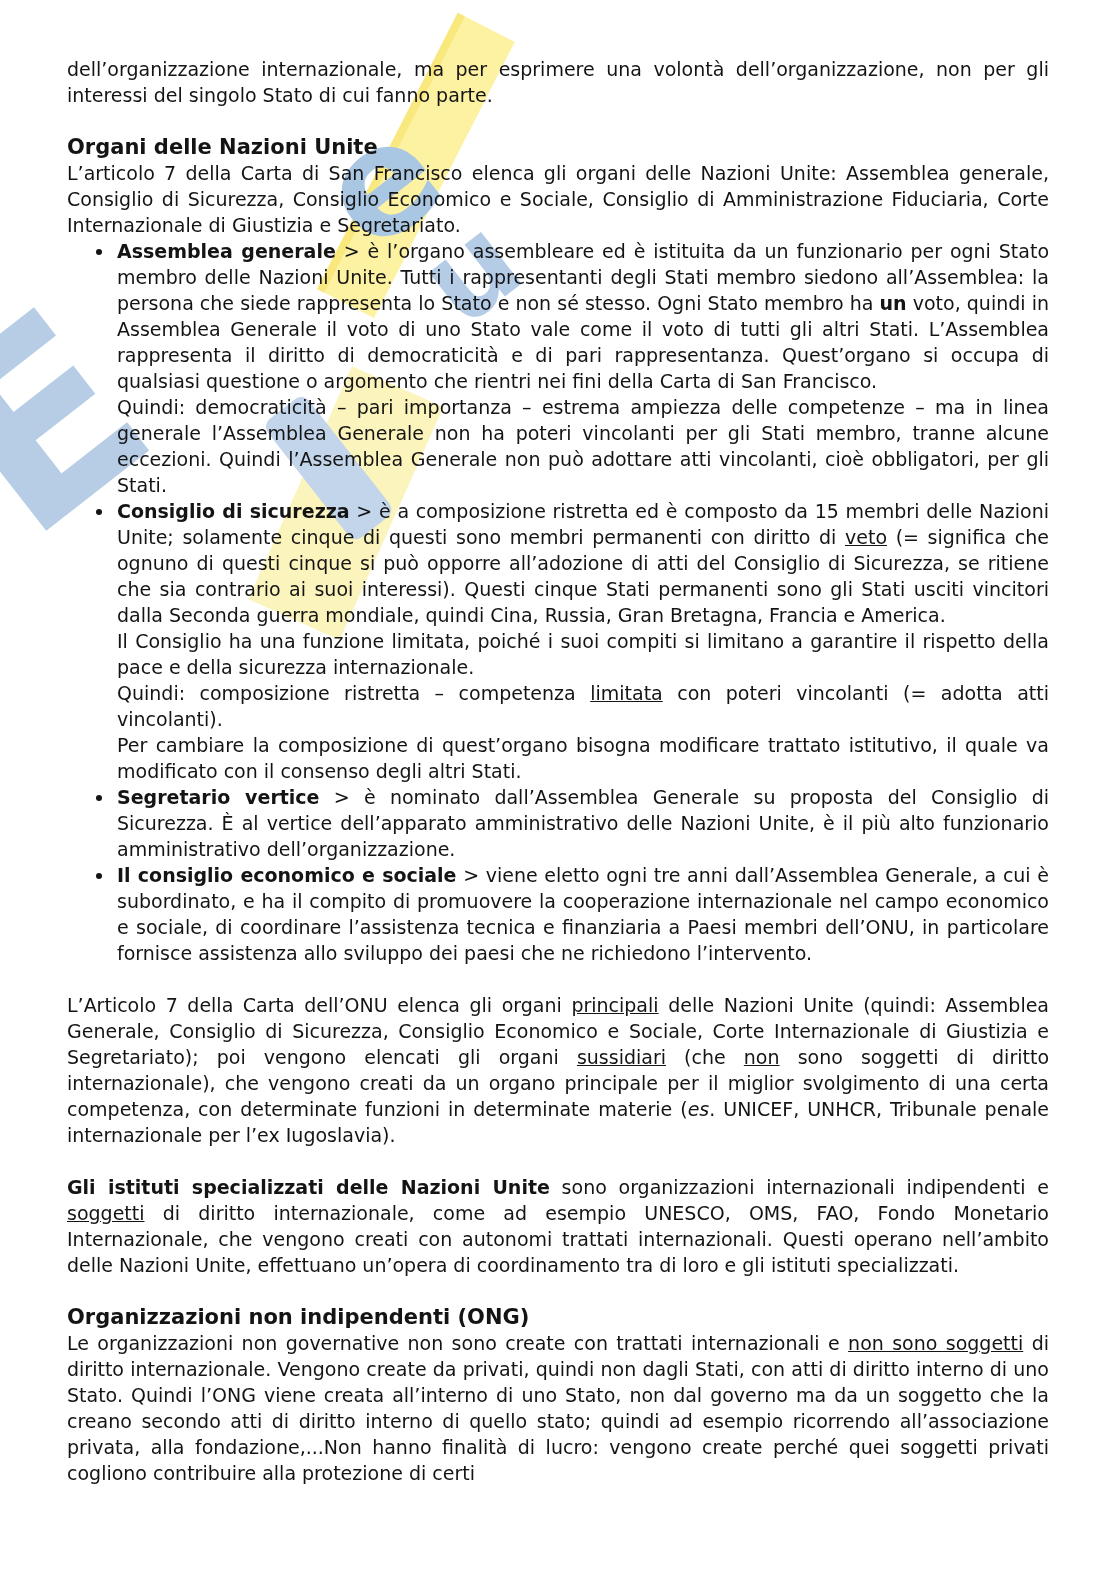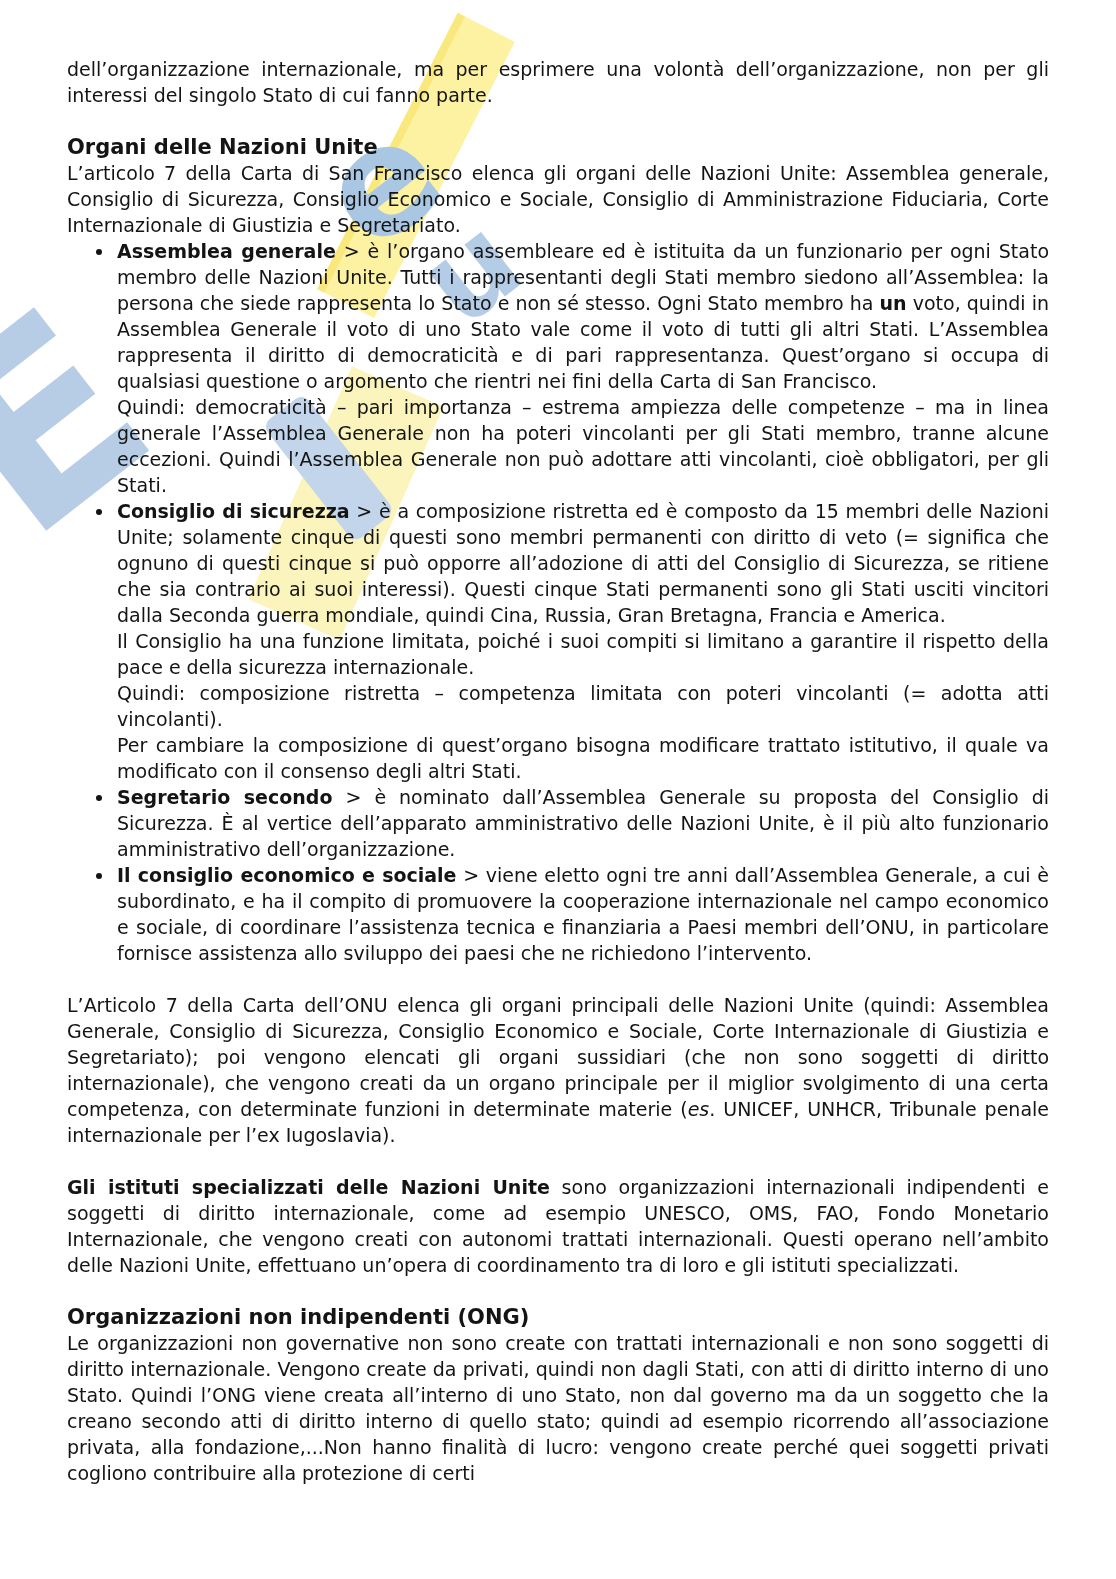--- a/index.html
+++ b/index.html
@@ -36,21 +36,21 @@
   ul.organ-list{
     margin:0;
     padding:0 0 0 48px;
     list-style:disc outside;
   }
   ul.organ-list li{
     text-align:justify;
     padding-left:2px;
   }
   .b{font-weight:bold;}
-  .u{}
+  .u{text-decoration:underline;}
   .i{font-style:italic;}
 </style>
 </head>
 <body>
 
 <div class="page">
 
   <svg class="watermark" width="640" height="740" viewBox="0 0 640 740" aria-hidden="true">
 
     <g transform="rotate(27 415 165)">
@@ -83,21 +83,21 @@
 
     <p><span>dell’organizzazione internazionale, ma per esprimere una volontà dell’organizzazione, non per gli interessi del singolo Stato di cui fanno parte.</span></p>
 
     <h2 class="gap-before">Organi delle Nazioni Unite</h2>
 
     <p><span>L’articolo 7 della Carta di San Francisco elenca gli organi delle Nazioni Unite: Assemblea generale, Consiglio di Sicurezza, Consiglio Economico e Sociale, Consiglio di Amministrazione Fiduciaria, Corte Internazionale di Giustizia e Segretariato.</span></p>
 
     <ul class="organ-list">
       <li><span class="b">Assemblea generale</span><span> &gt; è l’organo assembleare ed è istituita da un funzionario per ogni Stato membro delle Nazioni Unite. Tutti i rappresentanti degli Stati membro siedono all’Assemblea: la persona che siede rappresenta lo Stato e non sé stesso. Ogni Stato membro ha </span><span class="b">un</span><span> voto, quindi in Assemblea Generale il voto di uno Stato vale come il voto di tutti gli altri Stati. L’Assemblea rappresenta il diritto di democraticità e di pari rappresentanza. Quest’organo si occupa di qualsiasi questione o argomento che rientri nei fini della Carta di San Francisco.</span><br><span>Quindi: democraticità – pari importanza – estrema ampiezza delle competenze – ma in linea generale l’Assemblea Generale non ha poteri vincolanti per gli Stati membro, tranne alcune eccezioni. Quindi l’Assemblea Generale non può adottare atti vincolanti, cioè obbligatori, per gli Stati.</span></li>
       <li><span class="b">Consiglio di sicurezza</span><span> &gt; è a composizione ristretta ed è composto da 15 membri delle Nazioni Unite; solamente cinque di questi sono membri permanenti con diritto di </span><span class="u">veto</span><span> (= significa che ognuno di questi cinque si può opporre all’adozione di atti del Consiglio di Sicurezza, se ritiene che sia contrario ai suoi interessi). Questi cinque Stati permanenti sono gli Stati usciti vincitori dalla Seconda guerra mondiale, quindi Cina, Russia, Gran Bretagna, Francia e America.</span><br><span>Il Consiglio ha una funzione limitata, poiché i suoi compiti si limitano a garantire il rispetto della pace e della sicurezza internazionale.</span><br><span>Quindi: composizione ristretta – competenza </span><span class="u">limitata</span><span> con poteri vincolanti (= adotta atti vincolanti).</span><br><span>Per cambiare la composizione di quest’organo bisogna modificare trattato istitutivo, il quale va modificato con il consenso degli altri Stati.</span></li>
-      <li><span class="b">Segretario secondo</span><span> &gt; è nominato dall’Assemblea Generale su proposta del Consiglio di Sicurezza. È al vertice dell’apparato amministrativo delle Nazioni Unite, è il più alto funzionario amministrativo dell’organizzazione.</span></li>
+      <li><span class="b">Segretario vertice</span><span> &gt; è nominato dall’Assemblea Generale su proposta del Consiglio di Sicurezza. È al vertice dell’apparato amministrativo delle Nazioni Unite, è il più alto funzionario amministrativo dell’organizzazione.</span></li>
       <li><span class="b">Il consiglio economico e sociale</span><span> &gt; viene eletto ogni tre anni dall’Assemblea Generale, a cui è subordinato, e ha il compito di promuovere la cooperazione internazionale nel campo economico e sociale, di coordinare l’assistenza tecnica e finanziaria a Paesi membri dell’ONU, in particolare fornisce assistenza allo sviluppo dei paesi che ne richiedono l’intervento.</span></li>
     </ul>
 
     <p class="gap-before"><span>L’Articolo 7 della Carta dell’ONU elenca gli organi </span><span class="u">principali</span><span> delle Nazioni Unite (quindi: Assemblea Generale, Consiglio di Sicurezza, Consiglio Economico e Sociale, Corte Internazionale di Giustizia e Segretariato); poi vengono elencati gli organi </span><span class="u">sussidiari</span><span> (che </span><span class="u">non</span><span> sono soggetti di diritto internazionale), che vengono creati da un organo principale per il miglior svolgimento di una certa competenza, con determinate funzioni in determinate materie (</span><span class="i">es</span><span>. UNICEF, UNHCR, Tribunale penale internazionale per l’ex Iugoslavia).</span></p>
 
     <p class="gap-before"><span class="b">Gli istituti specializzati delle Nazioni Unite</span><span> sono organizzazioni internazionali indipendenti e </span><span class="u">soggetti</span><span> di diritto internazionale, come ad esempio UNESCO, OMS, FAO, Fondo Monetario Internazionale, che vengono creati con autonomi trattati internazionali. Questi operano nell’ambito delle Nazioni Unite, effettuano un’opera di coordinamento tra di loro e gli istituti specializzati.</span></p>
 
     <h2 class="gap-before">Organizzazioni non indipendenti (ONG)</h2>
 
     <p><span>Le organizzazioni non governative non sono create con trattati internazionali e </span><span class="u">non sono soggetti</span><span> di diritto internazionale. Vengono create da privati, quindi non dagli Stati, con atti di diritto interno di uno Stato. Quindi l’ONG viene creata all’interno di uno Stato, non dal governo ma da un soggetto che la creano secondo atti di diritto interno di quello stato; quindi ad esempio ricorrendo all’associazione privata, alla fondazione,...Non hanno finalità di lucro: vengono create perché quei soggetti privati cogliono contribuire alla protezione di certi</span></p>

